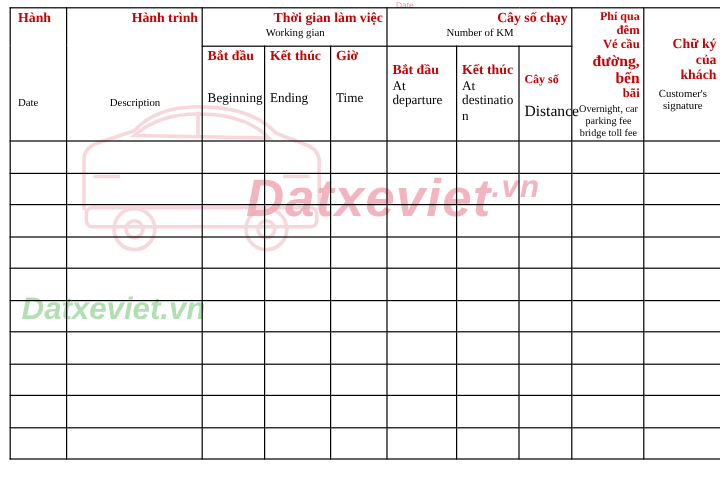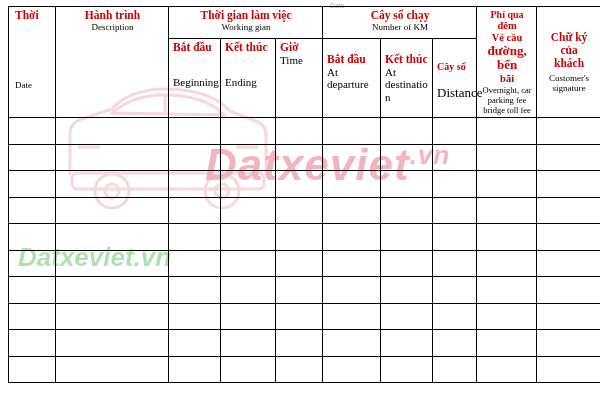--- a/index.html
+++ b/index.html
@@ -101,21 +101,21 @@
   }
   .cell-pad {
     padding: 2px 3px 2px 4px;
   }
   .hdr-vn {
     font-family: "Liberation Serif", serif;
     font-weight: bold;
     color: #cc0000;
     font-size: 11.5px;
     line-height: 1.12;
-    text-align: center;
+    text-align: right;
   }
   .hdr-en {
     font-family: "Liberation Serif", serif;
     color: #000000;
     font-size: 9px;
     line-height: 1.15;
     text-align: center;
   }
   .hdr-vn-left {
     font-family: "Liberation Serif", serif;
@@ -179,28 +179,28 @@
       <col style="width:52px">
       <col style="width:44px">
       <col style="width:60px">
       <col style="width:64px">
     </colgroup>
 
     <tbody>
         <tr class="grp-top">
       <td rowspan="2" class="tall-left">
         <div class="cell-pad">
-          <div class="hdr-vn" style="text-align:left;padding-left:2px;">Thời</div>
+          <div class="hdr-vn" style="text-align:left;padding-left:2px;">Hành</div>
           <div class="hdr-en" style="text-align:left;padding-left:2px;margin-top:58px;">Date</div>
         </div>
       </td>
       <td rowspan="2">
         <div class="cell-pad">
           <div class="hdr-vn">Hành trình</div>
-          <div class="hdr-en" style="">Description</div>
+          <div class="hdr-en" style="margin-top:58px;">Description</div>
         </div>
       </td>
       <td colspan="3">
         <div class="cell-pad">
           <div class="hdr-vn">Thời gian làm việc</div>
           <div class="hdr-en">Working gian</div>
         </div>
       </td>
       <td colspan="3">
         <div class="cell-pad">
@@ -237,21 +237,21 @@
       </td>
       <td>
         <div class="cell-pad">
           <div class="hdr-vn-left">Kết thúc</div>
           <div class="hdr-en-left" style="margin-top:22px;">Ending</div>
         </div>
       </td>
       <td>
         <div class="cell-pad">
           <div class="hdr-vn-left">Giờ</div>
-          <div class="hdr-en-left" style="">Time</div>
+          <div class="hdr-en-left" style="margin-top:22px;">Time</div>
         </div>
       </td>
       <td>
         <div class="cell-pad" style="padding-top:14px;">
           <div class="hdr-vn-left">Bắt đầu</div>
           <div class="hdr-en-left">At</div>
           <div class="hdr-en-left">departure</div>
         </div>
       </td>
       <td>

